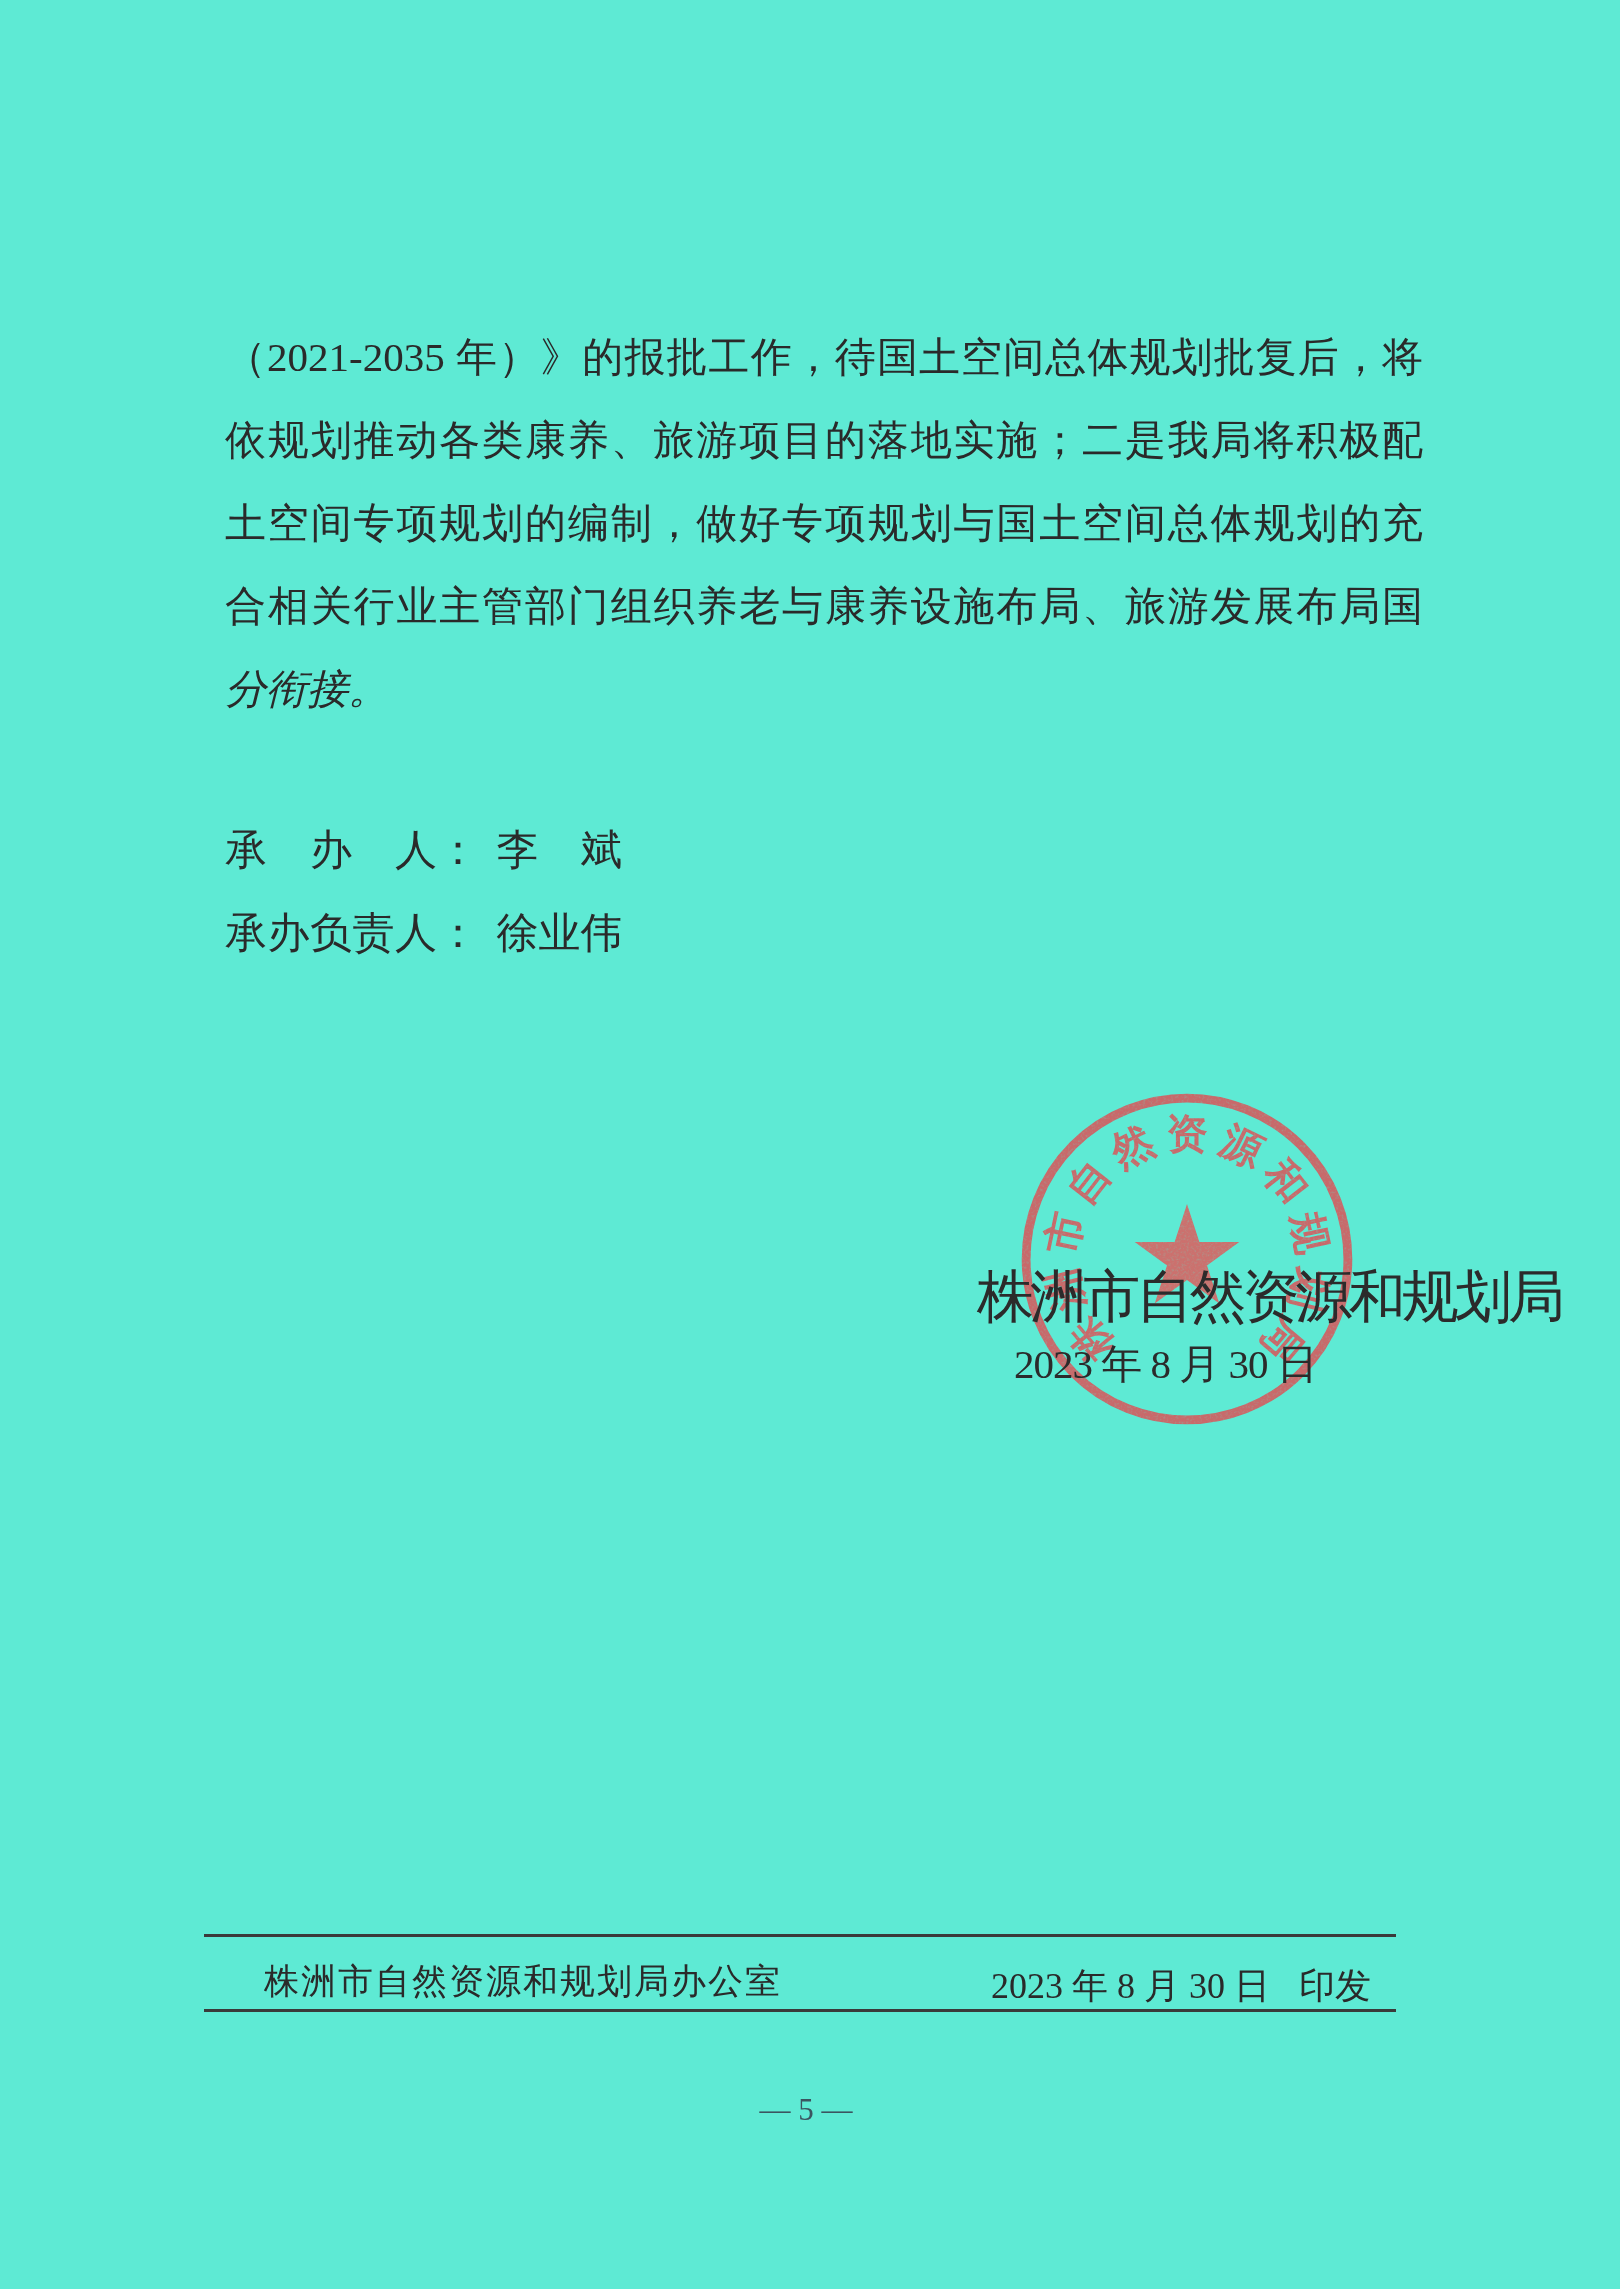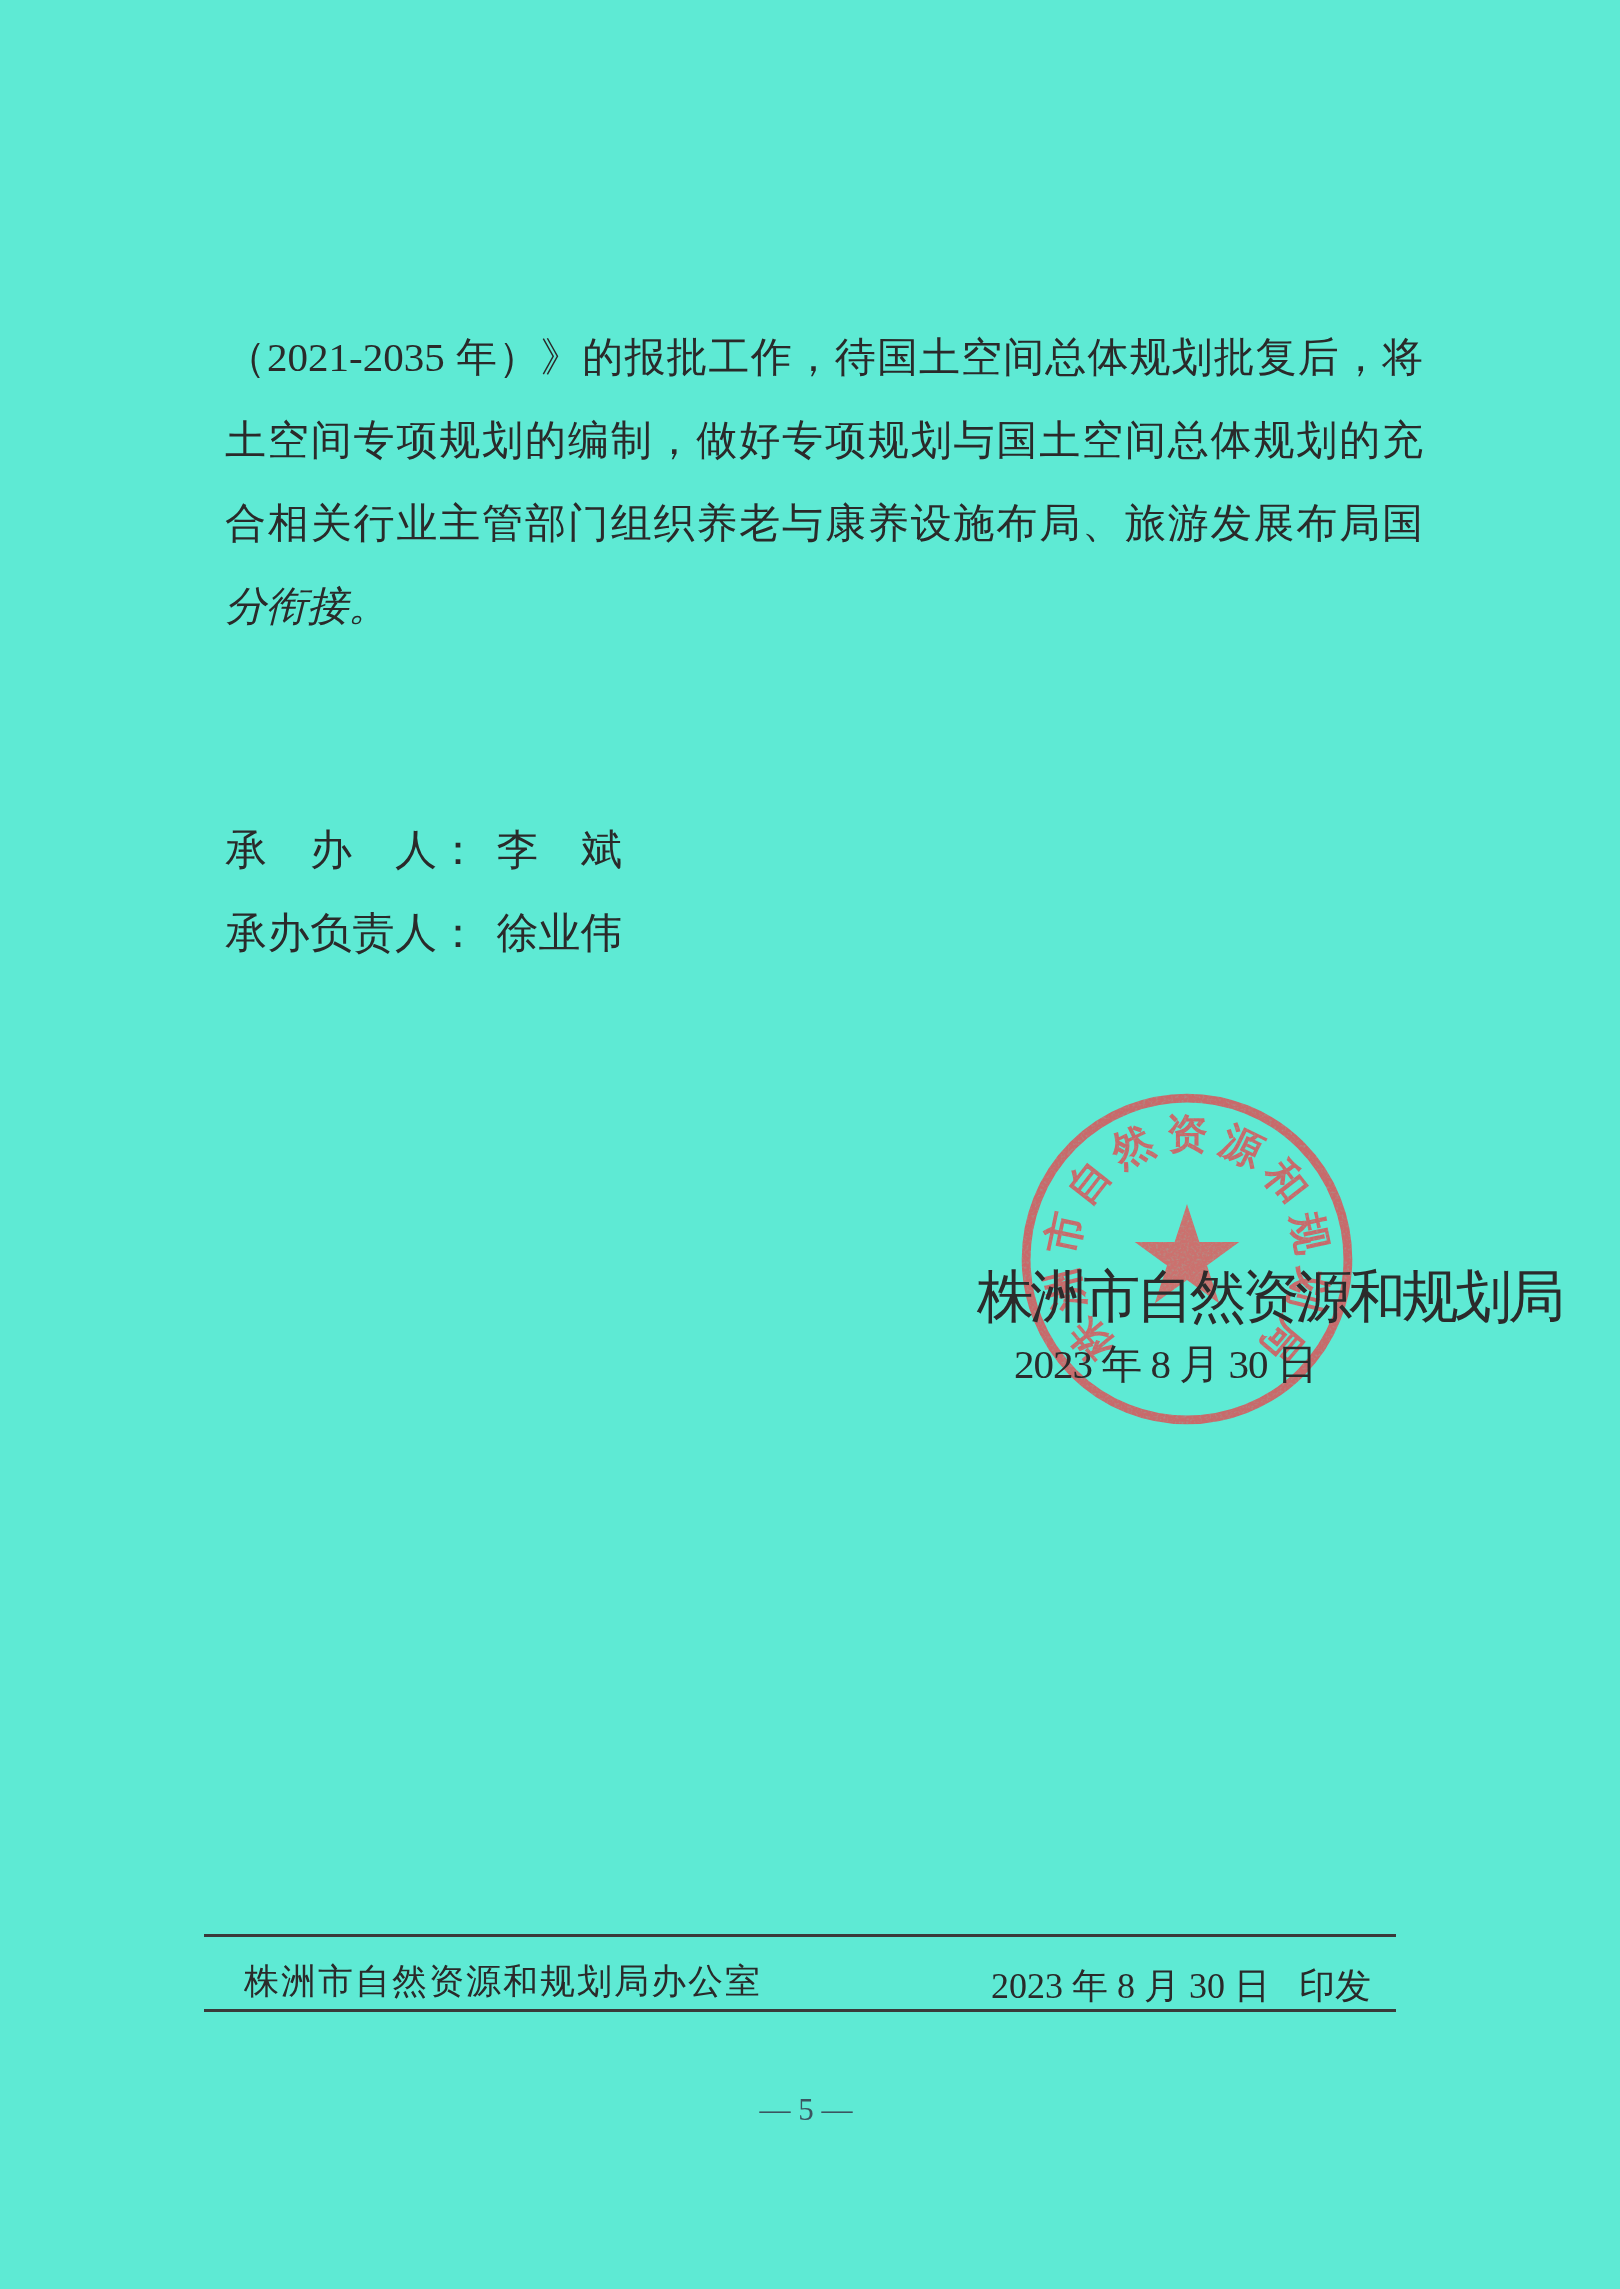--- a/index.html
+++ b/index.html
@@ -57,21 +57,21 @@
     font-size:41px;letter-spacing:-1px;white-space:nowrap;
     color:#2b2b2b;z-index:2;
   }
   
   .rule{
     position:absolute;left:204px;width:1192px;height:2.9px;background:#3a3a3a;
   }
   .rule-top{top:1934px;}
   .rule-bottom{top:2009px;}
   .footer-office{
-    position:absolute;left:244px;top:1958px;
+    position:absolute;left:264px;top:1958px;
     font-size:35px;letter-spacing:2px;white-space:nowrap;color:#2a2a2a;
   }
   .footer-issue{
     position:absolute;left:972px;top:1962px;
     font-size:36px;white-space:nowrap;color:#2a2a2a;margin-left:19px;
   }
   .footer-issue .gap{display:inline-block;width:29px;}
   
   .page-num{
     position:absolute;left:659px;top:2092px;width:294px;
@@ -79,20 +79,21 @@
   }
 </style>
 </head>
 <body>
 
 <div class="page">
 
   <div class="body-block">
 
   <div class="body-line">（2021-2035 年）》的报批工作，待国土空间总体规划批复后，将</div>
+      <div class="body-line">依规划推动各类康养、旅游项目的落地实施；二是我局将积极配</div>
       <div class="body-line">土空间专项规划的编制，做好专项规划与国土空间总体规划的充</div>
       <div class="body-line">合相关行业主管部门组织养老与康养设施布局、旅游发展布局国</div>
       <div class="body-line">分衔接。</div>
     </div>
 
   <div class="contact-block">
 
   <div class="contact-row">
       <span class="c-label">承办人</span><span class="c-colon">：</span><span class="c-value">李　斌</span>
     </div>

